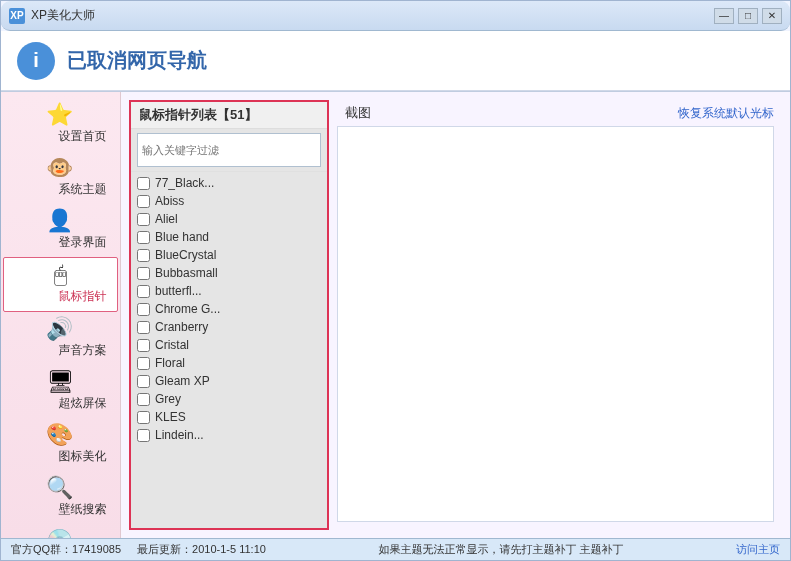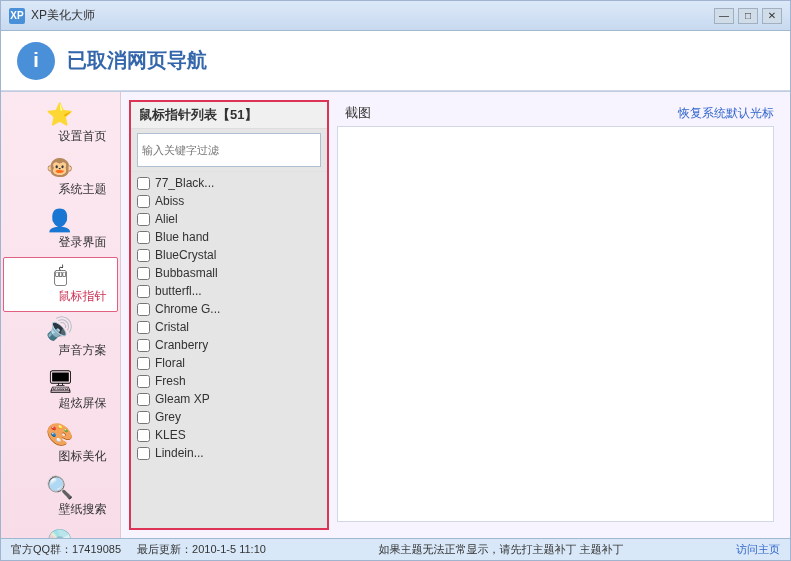--- a/index.html
+++ b/index.html
@@ -24,20 +24,21 @@
 
     
     .titlebar {
       height: 30px;
       background: linear-gradient(to bottom, #dce8f8, #c8daf0);
       display: flex;
       align-items: center;
       padding: 0 8px;
       border-bottom: 1px solid #a0b8d0;
       flex-shrink: 0;
+      border-radius: 9px;
     }
     .titlebar-icon {
       width: 16px;
       height: 16px;
       margin-right: 6px;
       background: #4a90d9;
       border-radius: 2px;
       display: flex;
       align-items: center;
       justify-content: center;
@@ -380,33 +381,29 @@
               <div class="cursor-list-item">
                 <input type="checkbox" style="">
                 <span>butterfl...</span>
               </div>
               <div class="cursor-list-item">
                 <input type="checkbox" style="">
                 <span>Chrome G...</span>
               </div>
               <div class="cursor-list-item">
                 <input type="checkbox" style="">
+                <span>Cranberry</span>
+              </div>
+              <div class="cursor-list-item">
+                <input type="checkbox" style="">
                 <span>Cristal</span>
               </div>
               <div class="cursor-list-item">
                 <input type="checkbox" style="">
-                <span>Cranberry</span>
-              </div>
-              <div class="cursor-list-item">
-                <input type="checkbox" style="">
                 <span>Floral</span>
-              </div>
-              <div class="cursor-list-item">
-                <input type="checkbox" style="">
-                <span>Fresh</span>
               </div>
               <div class="cursor-list-item">
                 <input type="checkbox" style="">
                 <span>Gleam XP</span>
               </div>
               <div class="cursor-list-item">
                 <input type="checkbox" style="">
                 <span>Grey</span>
               </div>
               <div class="cursor-list-item">

